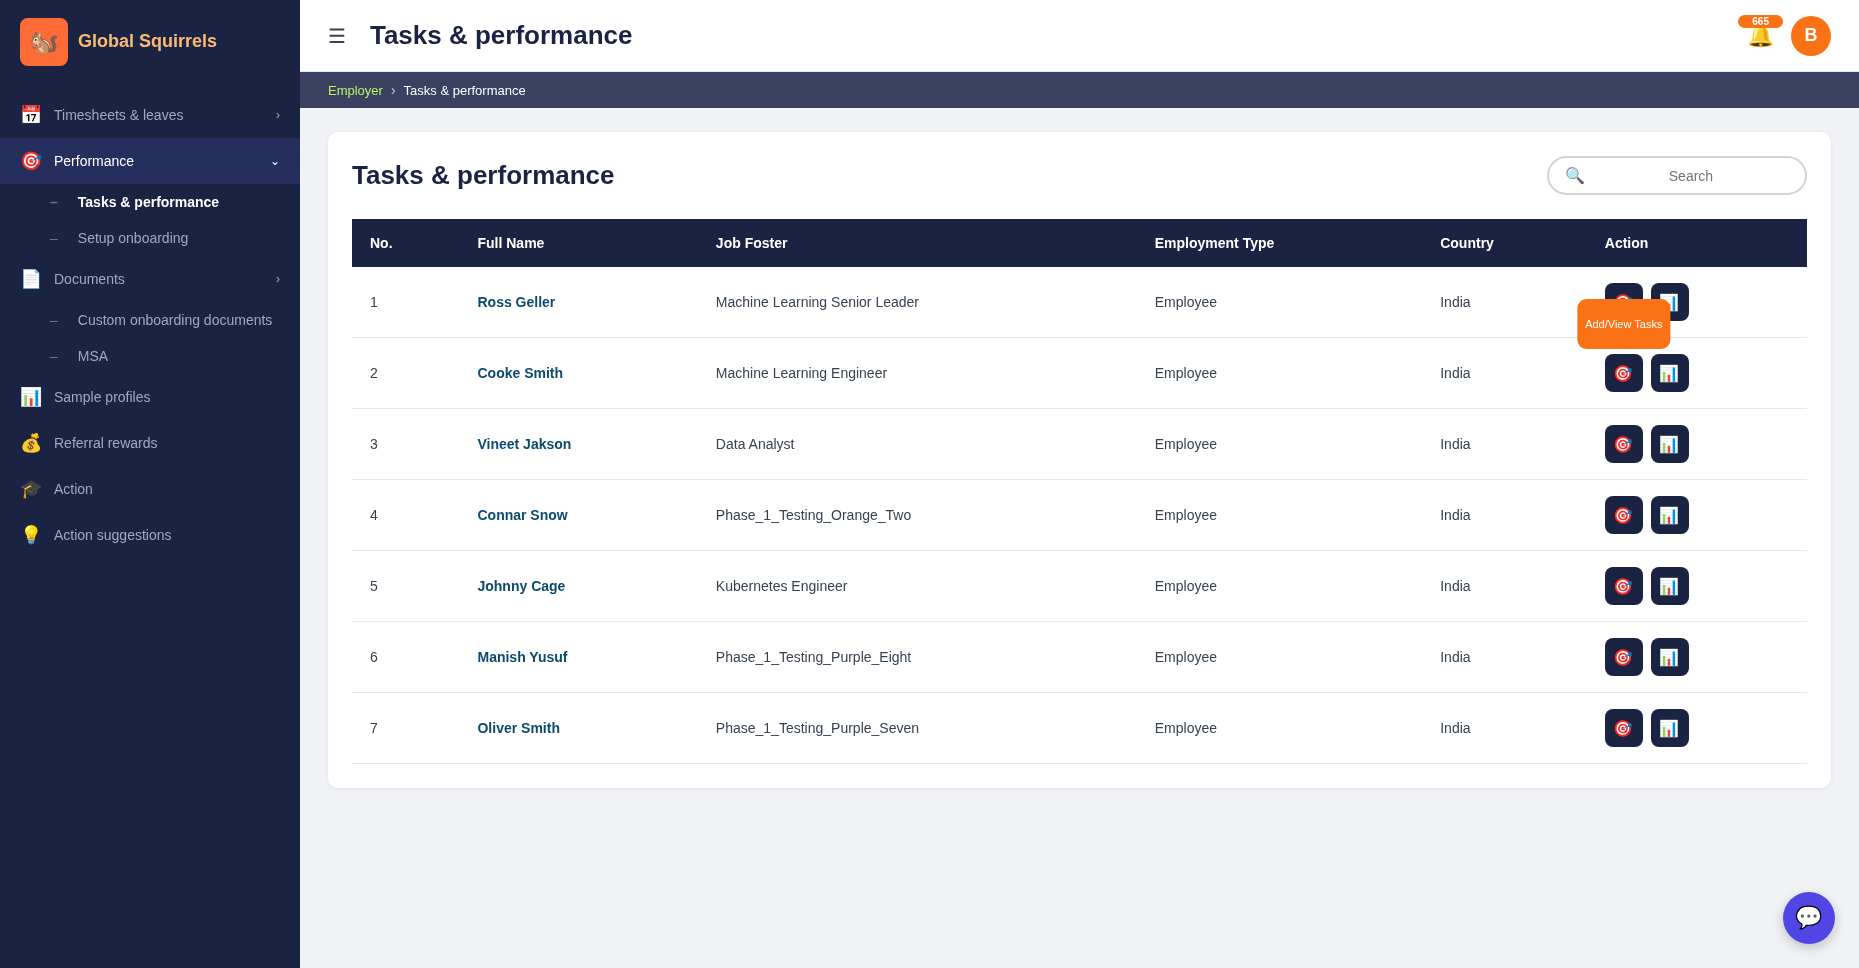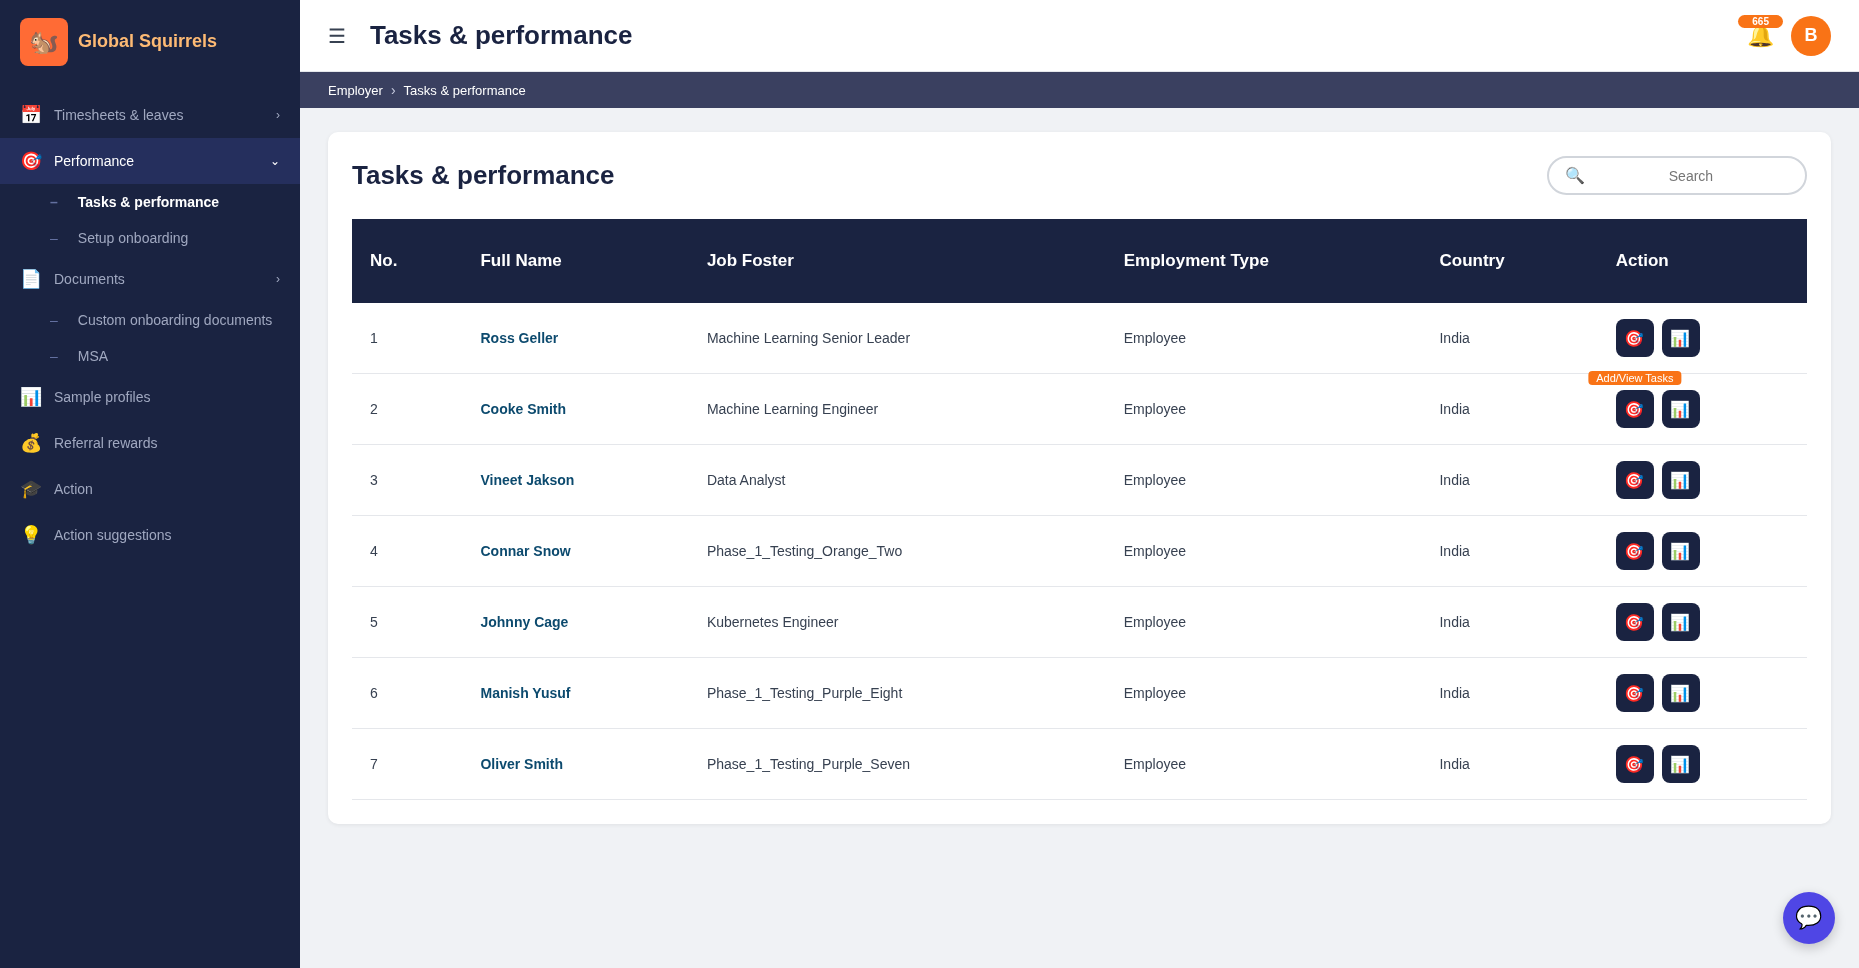--- a/index.html
+++ b/index.html
@@ -129,21 +129,21 @@
     .breadcrumb {
       background: #3a4060;
       padding: 10px 28px;
       display: flex;
       align-items: center;
       gap: 8px;
       font-size: 13px;
       color: #c8cce0;
     }
     .breadcrumb-sep { font-size: 14px; }
-    .breadcrumb-link { color: #ffffff; cursor: pointer; text-align: right; }
+    .breadcrumb-link { color: #bef264; cursor: pointer; text-align: right; }
     .breadcrumb-current { color: #fff; }
 
     
     .content {
       flex: 1;
       padding: 24px 28px;
       overflow-y: auto;
       background: #f0f2f5;
     }
 
@@ -190,23 +190,23 @@
     .table-container { overflow-x: auto; }
     table {
       width: 100%;
       border-collapse: collapse;
     }
     thead tr {
       background: #1a2341;
       color: #fff;
     }
     thead th {
-      padding: 32px 18px;
+      padding: 16px 18px;
       text-align: left;
-      font-size: 17px;
+      font-size: 14px;
       font-weight: 600;
     }
     tbody tr {
       border-bottom: 1px solid #e5e7eb;
     }
     tbody td {
       padding: 16px 18px;
       font-size: 14px;
       color: #374151;
     }
@@ -227,22 +227,22 @@
     }
     .tooltip-label {
       position: absolute;
       bottom: -28px;
       left: 50%;
       transform: translateX(-50%);
       background: #f97316;
       color: #fff;
       font-size: 11px;
       white-space: nowrap;
-      padding: 1px 8px;
-      border-radius: 4px;
+      padding: 19px 8px;
+      border-radius: 9px;
       z-index: 10;
     }
 
     
     .chat-bubble {
       position: fixed;
       bottom: 24px;
       right: 24px;
       width: 52px;
       height: 52px;

